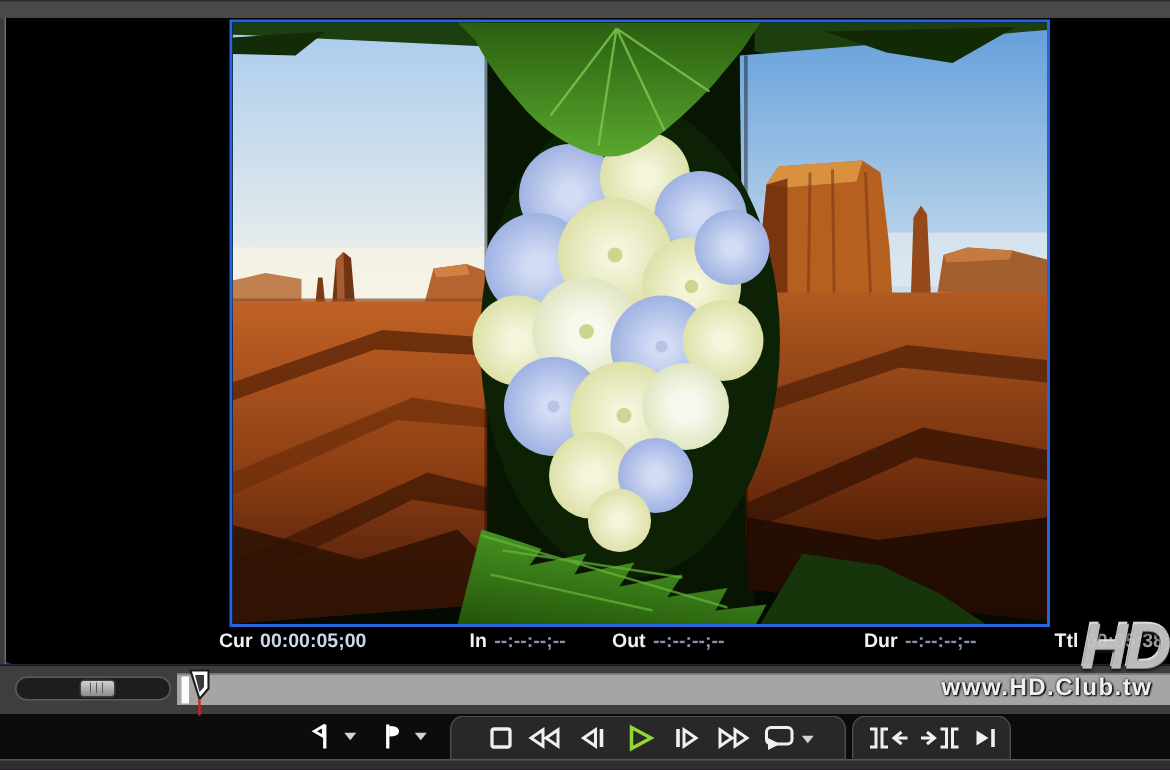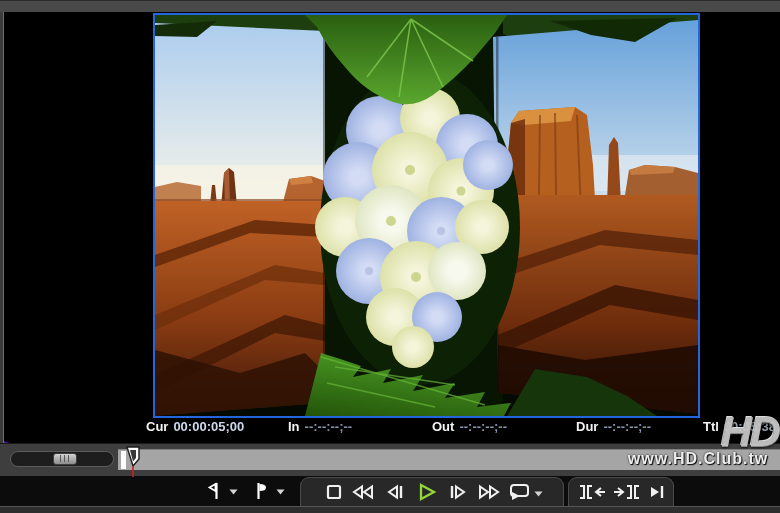--- a/index.html
+++ b/index.html
@@ -13,22 +13,22 @@
   .left-strip{position:absolute;left:0;top:12px;width:3px;height:431px;background:#3b3b3b;
               border-right:1px solid #6e6e6e;}
   
   .video-frame{position:absolute;left:153px;top:13px;width:543px;height:401px;
                border:2px solid #2565dd;background:#000;}
   
   .tc{position:absolute;top:419px;height:16px;font-size:13px;font-weight:bold;white-space:nowrap;}
   .tc .lbl{color:#f2f2f2;}
   .tc .val{margin-left:5px;}
   .tc-cur{left:146px;} .tc-cur .val{color:#ccd9ec;}
-  .tc-in{left:288px;}  .tc-in .val{color:#8795aa;}
-  .tc-out{left:432px;} .tc-out .val{color:#8795aa;}
+  .tc-in{left:313px;}  .tc-in .val{color:#8795aa;}
+  .tc-out{left:408px;} .tc-out .val{color:#8795aa;}
   .tc-dur{left:576px;} .tc-dur .val{color:#8795aa;}
   .tc-ttl{left:703px;} .tc-ttl .val{color:#959daa;}
   
   .deck{position:absolute;left:0;top:443px;width:780px;height:33px;background:#3e3e3e;
         border-top:1px solid #191919;box-sizing:border-box;}
   .shuttle-track{position:absolute;left:10px;top:7px;width:104px;height:16px;background:#1d1d1d;
                  border:1px solid #5c5c5c;border-radius:8px;box-sizing:border-box;}
   .shuttle-handle{position:absolute;left:42px;top:1px;width:24px;height:12px;
                   background:linear-gradient(#d2d2d2,#8c8c8c);border:1px solid #3f3f3f;
                   border-radius:3px;box-sizing:border-box;}

